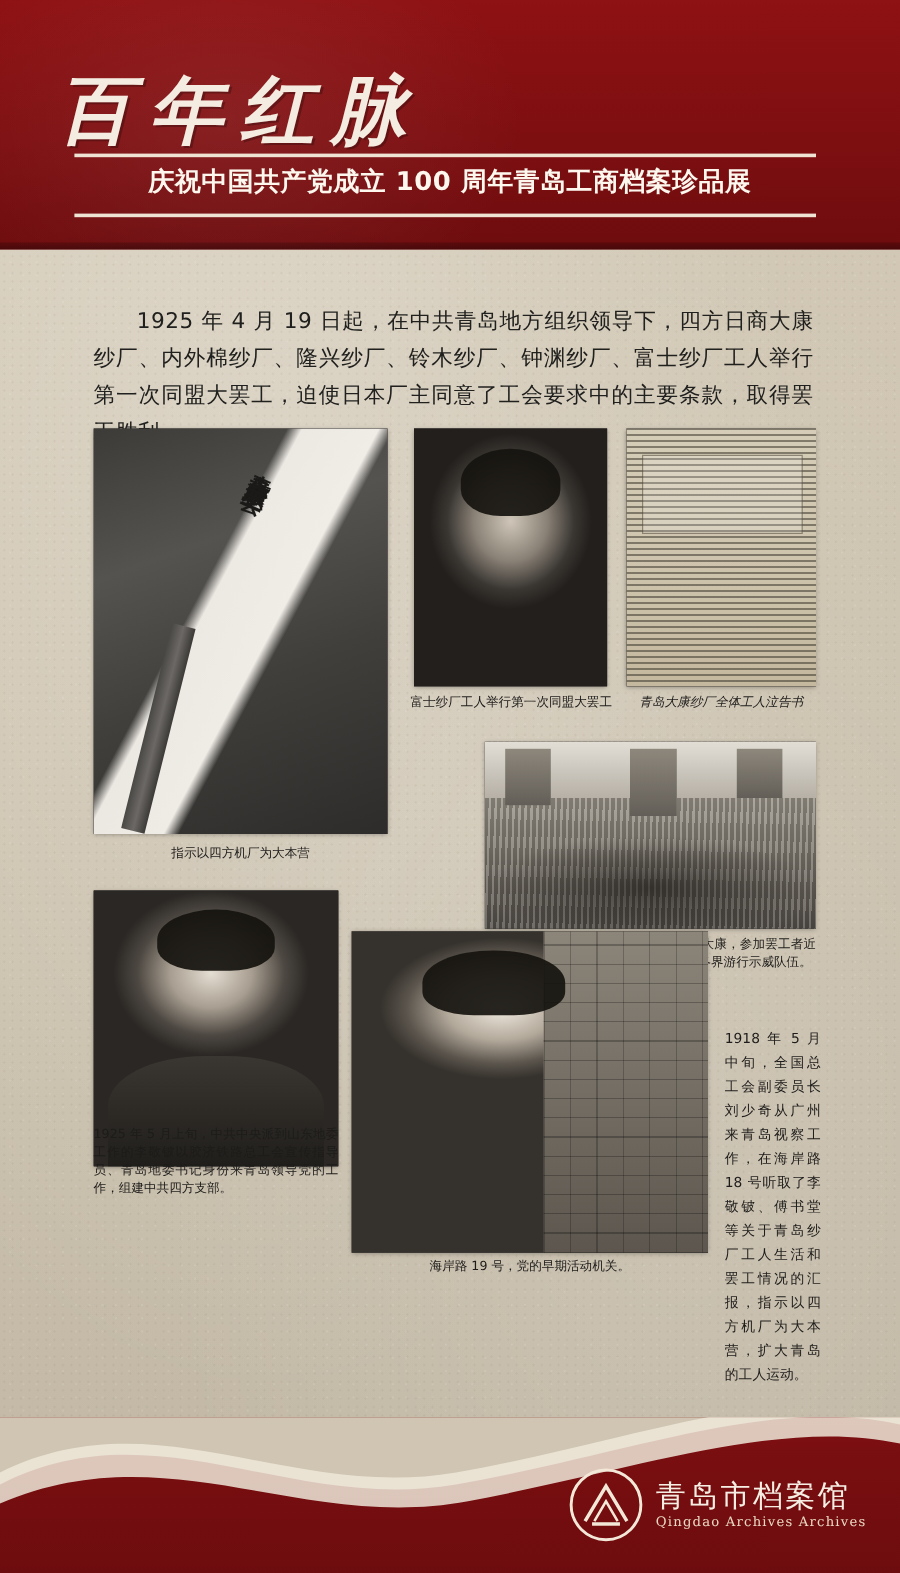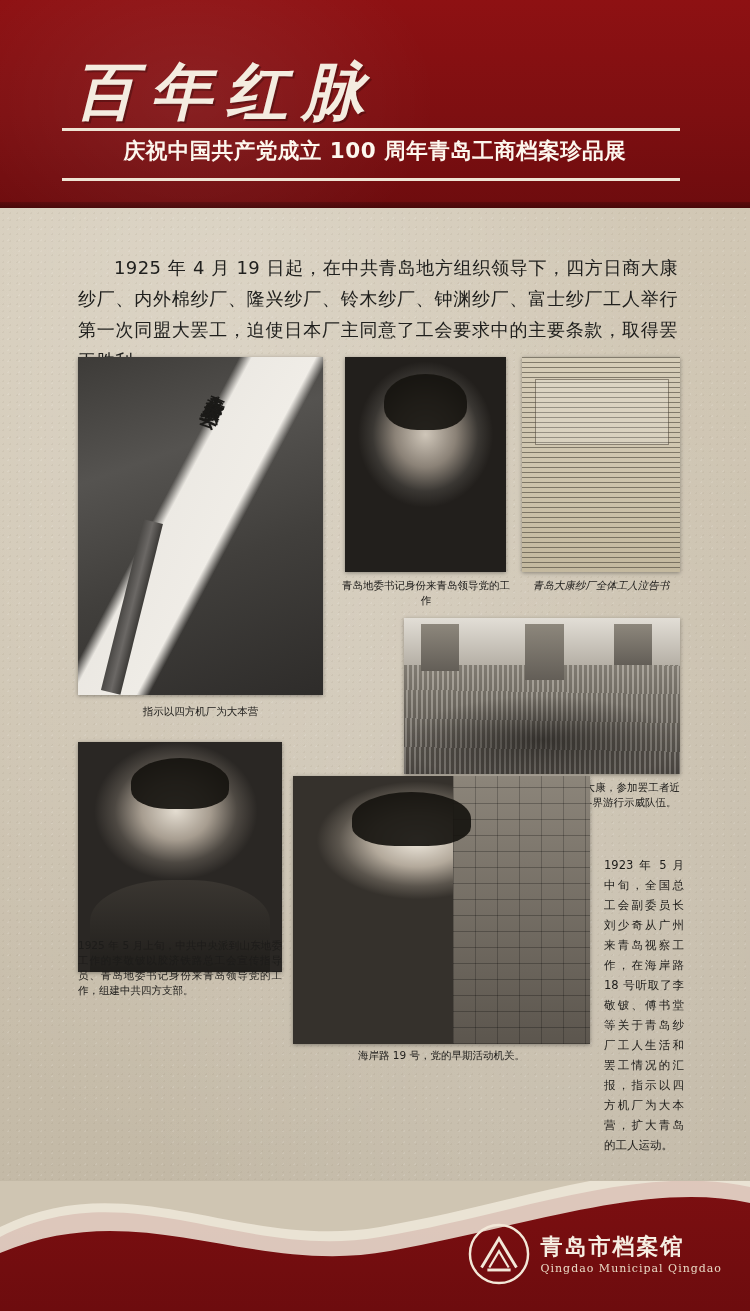--- a/index.html
+++ b/index.html
@@ -35,21 +35,21 @@
   }
   .header:after{
     content:"";position:absolute;left:0;bottom:0;width:750px;height:6px;
     background:linear-gradient(180deg,rgba(0,0,0,.18),rgba(0,0,0,.35));
   }
   .hdr-glow{
     position:absolute;left:-60px;top:-80px;width:500px;height:360px;
     background:radial-gradient(ellipse at center, rgba(255,255,255,0.07), rgba(255,255,255,0) 70%);
   }
   .title-main{
-    position:absolute;left:74px;top:50px;
+    position:absolute;left:48px;top:50px;
     color:#f4ece0;
     font-family:Liberation Mono, monospace;
     font-size:62px;font-weight:bold;letter-spacing:14px;
     font-style:italic;
     text-shadow:2px 2px 0 rgba(0,0,0,.25);
     white-space:nowrap;
     text-align:center;
   }
   .rule-top{
     position:absolute;left:62px;top:128px;width:618px;height:3px;
@@ -187,21 +187,21 @@
     background:linear-gradient(180deg,#7d0f11 0%,#6d0c0e 100%);
     overflow:hidden;
   }
   .wave-svg{position:absolute;left:0;bottom:0;width:750px;height:170px;}
   .logo-wrap{
     position:absolute;right:28px;bottom:26px;
     display:flex;align-items:center;gap:10px;
   }
   .logo-mark{width:62px;height:62px;}
   .logo-text-cn{
-    color:#f6eee2;font-size:22px;font-weight:bold;letter-spacing:2px;
+    color:#f6eee2;font-size:25px;font-weight:normal;letter-spacing:2px;
     font-family:"DejaVu Sans","Liberation Sans",sans-serif;
     line-height:28px;white-space:nowrap;
   }
   .logo-text-en{
     color:#e9d9c4;font-size:11px;letter-spacing:1px;line-height:15px;
     font-family:"DejaVu Serif","Liberation Serif",serif;white-space:nowrap;
   }
 </style>
 </head>
 <body>
@@ -224,21 +224,21 @@
       <div class="btext">青岛大康纱厂职工会</div>
     </div>
   </div>
   <div class="cap" style="left:78px;top:704px;width:245px;">指示以四方机厂为大本营</div>
 
   <div class="photo" id="ph-portrait1" style="left:345px;top:357px;width:161px;height:215px;">
     <div class="inner">
       <div class="hair"></div>
     </div>
   </div>
-  <div class="cap" style="left:338px;top:578px;width:176px;">青岛地委书记身份来青岛领导党的工作</div>
+  <div class="cap" style="left:338px;top:578px;width:176px;">富士纱厂工人举行第一次同盟大罢工</div>
 
   <div class="photo" id="ph-doc" style="left:522px;top:357px;width:158px;height:215px;">
     <div class="inner">
       <div class="docbox"></div>
     </div>
   </div>
   <div class="cap" style="left:515px;top:578px;width:172px;font-style:italic;">青岛大康纱厂全体工人泣告书</div>
 
   <div class="photo" id="ph-crowd" style="left:404px;top:618px;width:276px;height:156px;">
     <div class="inner">
@@ -259,34 +259,34 @@
   <div class="cap just" style="left:78px;top:938px;width:204px;">1925 年 5 月上旬，中共中央派到山东地委工作的李敬铍以胶济铁路总工会宣传指导员、青岛地委书记身份来青岛领导党的工作，组建中共四方支部。</div>
 
   <div class="photo" id="ph-portrait3" style="left:293px;top:776px;width:297px;height:268px;">
     <div class="inner">
       <div class="wall"></div>
       <div class="hair"></div>
     </div>
   </div>
   <div class="cap" style="left:293px;top:1048px;width:297px;">海岸路 19 号，党的早期活动机关。</div>
 
-  <div class="side-col">1923 年 5 月中旬，全国总工会副委员长刘少奇从广州来青岛视察工作，在海岸路 18 号听取了李敬铍、傅书堂等关于青岛纱厂工人生活和罢工情况的汇报，指示以四方机厂为大本营，扩大青岛的工人运动。</div>
+  <div class="side-col">1918 年 5 月中旬，全国总工会副委员长刘少奇从广州来青岛视察工作，在海岸路 18 号听取了李敬铍、傅书堂等关于青岛纱厂工人生活和罢工情况的汇报，指示以四方机厂为大本营，扩大青岛的工人运动。</div>
 
   <div class="footer">
     <svg class="wave-svg" viewBox="0 0 750 170" preserveAspectRatio="none">
       <path d="M0,96 C130,30 240,120 380,96 C520,72 640,22 750,46 L750,0 L0,0 Z" fill="#cfc5b2"></path>
       <path d="M0,112 C140,52 250,136 390,110 C530,84 650,40 750,62 L750,34 C640,12 520,62 380,86 C240,110 130,22 0,86 Z" fill="#efe7d9" opacity="0.85"></path>
     </svg>
     <div class="logo-wrap">
       <svg class="logo-mark" viewBox="0 0 64 64">
         <circle cx="32" cy="32" r="30" fill="none" stroke="#f3e8d8" stroke-width="2.5"></circle>
         <path d="M14 46 L32 16 L50 46" fill="none" stroke="#f3e8d8" stroke-width="3"></path>
         <path d="M22 46 L32 29 L42 46" fill="none" stroke="#f3e8d8" stroke-width="2.2"></path>
         <rect x="20" y="47" width="24" height="3" fill="#f3e8d8"></rect>
       </svg>
       <div>
         <div class="logo-text-cn">青岛市档案馆</div>
-        <div class="logo-text-en">Qingdao Municipal Qingdao</div>
+        <div class="logo-text-en">Qingdao Archives Archives</div>
       </div>
     </div>
   </div>
 
 </div>
 
 </body></html>

